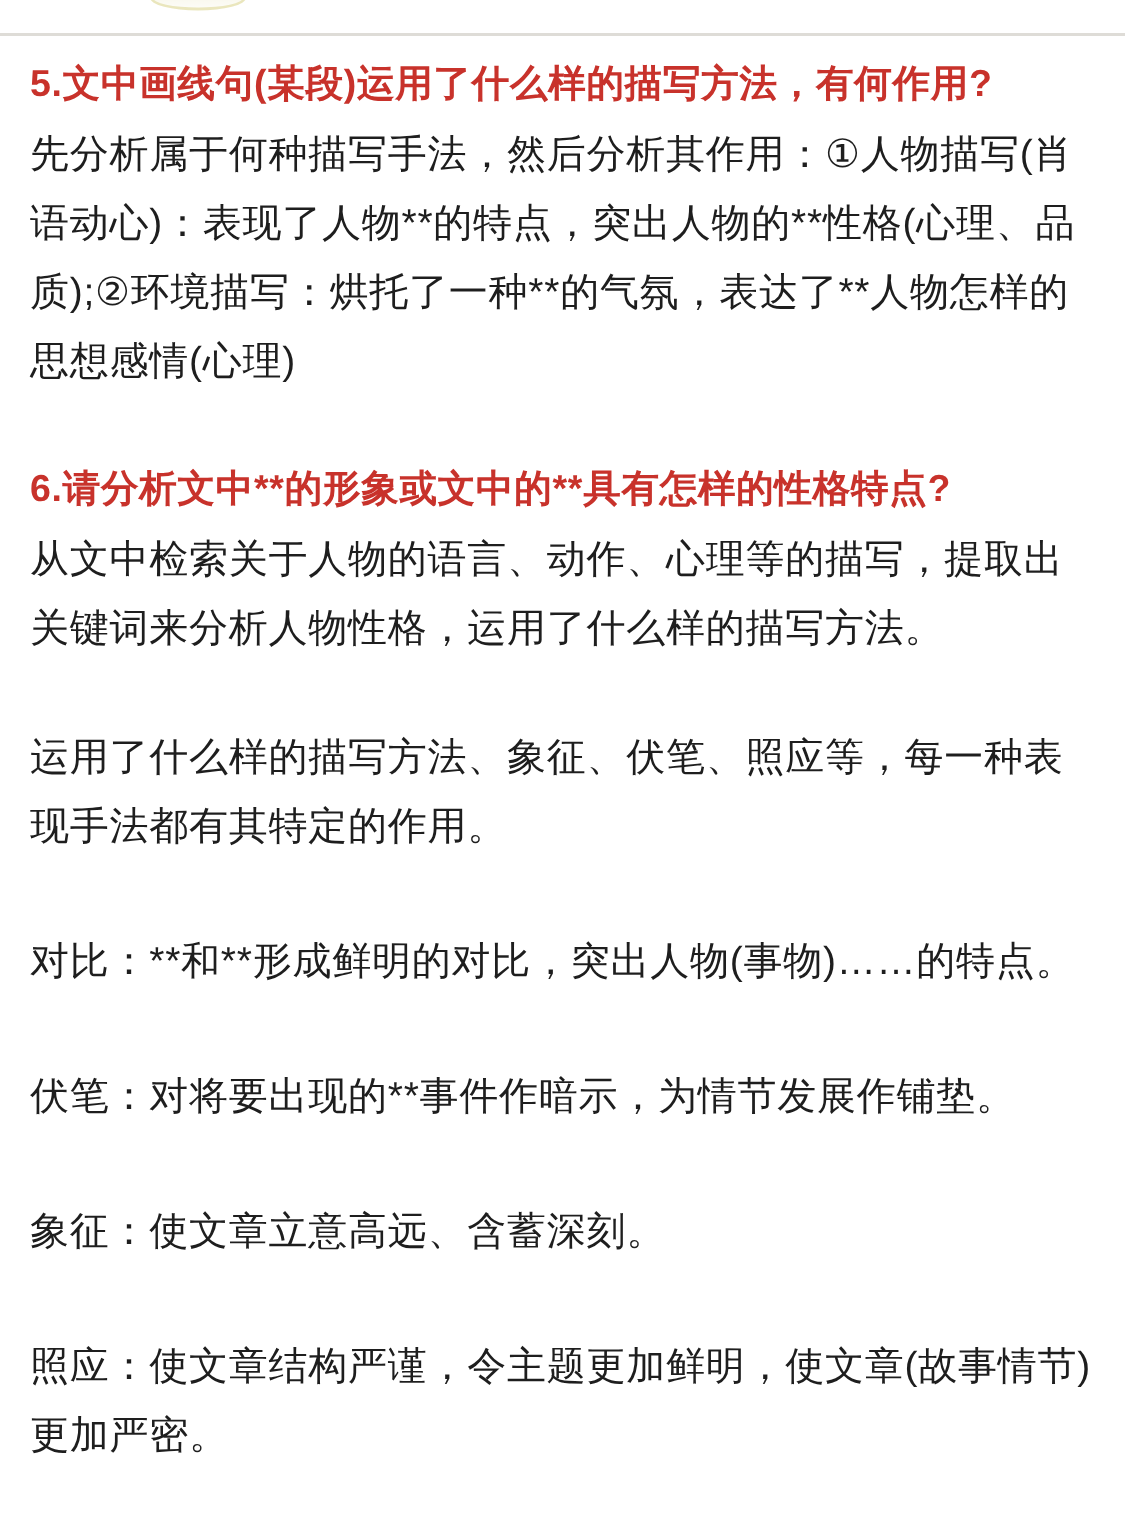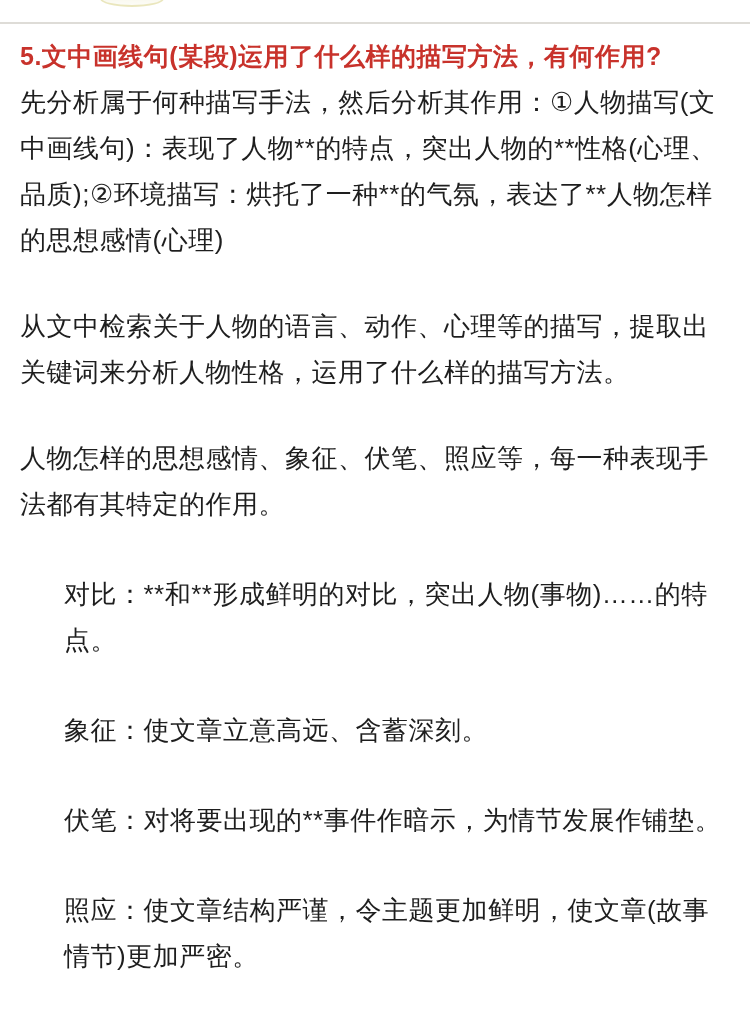--- a/index.html
+++ b/index.html
@@ -52,46 +52,47 @@
     font-size:25px;
     font-weight:600;
     line-height:46px;
     letter-spacing:.5px;
   }
   .answer{
     font-size:26px;
     line-height:46px;
     letter-spacing:.5px;
   }
-  .answer + .answer{margin-top:44px;margin-left:44px;}
+  .answer + .answer{margin-top:44px;}
 </style>
 </head>
 <body>
 
 <div class="page">
 
   <div class="top-bar">
     <div class="sticker"></div>
   </div>
 
   <div class="divider"></div>
 
   <div class="content">
 
     <div class="section">
       <div class="q-heading">5.文中画线句(某段)运用了什么样的描写方法，有何作用?</div>
-      <div class="answer">先分析属于何种描写手法，然后分析其作用：①人物描写(文中画线句)：表现了人物**的特点，突出人物的**性格(心理、品质);②环境描写：烘托了一种**的气氛，表达了**人物怎样的思想感情(心理)</div>
+      <div class="answer">先分析属于何种描写手法，然后分析其作用：①人物描写(肖语动心)：表现了人物**的特点，突出人物的**性格(心理、品质);②环境描写：烘托了一种**的气氛，表达了**人物怎样的思想感情(心理)</div>
     </div>
 
     <div class="section">
+      <div class="q-heading">6.请分析文中**的形象或文中的**具有怎样的性格特点?</div>
       <div class="answer">从文中检索关于人物的语言、动作、心理等的描写，提取出关键词来分析人物性格，运用了什么样的描写方法。</div>
     </div>
 
     <div class="section">
-      <div class="answer">人物怎样的思想感情、象征、伏笔、照应等，每一种表现手法都有其特定的作用。</div>
+      <div class="answer">运用了什么样的描写方法、象征、伏笔、照应等，每一种表现手法都有其特定的作用。</div>
       <div class="answer">对比：**和**形成鲜明的对比，突出人物(事物)……的特点。</div>
+      <div class="answer">伏笔：对将要出现的**事件作暗示，为情节发展作铺垫。</div>
       <div class="answer">象征：使文章立意高远、含蓄深刻。</div>
-      <div class="answer">伏笔：对将要出现的**事件作暗示，为情节发展作铺垫。</div>
       <div class="answer">照应：使文章结构严谨，令主题更加鲜明，使文章(故事情节)更加严密。</div>
     </div>
 
   </div>
 </div>
 
 </body></html>

